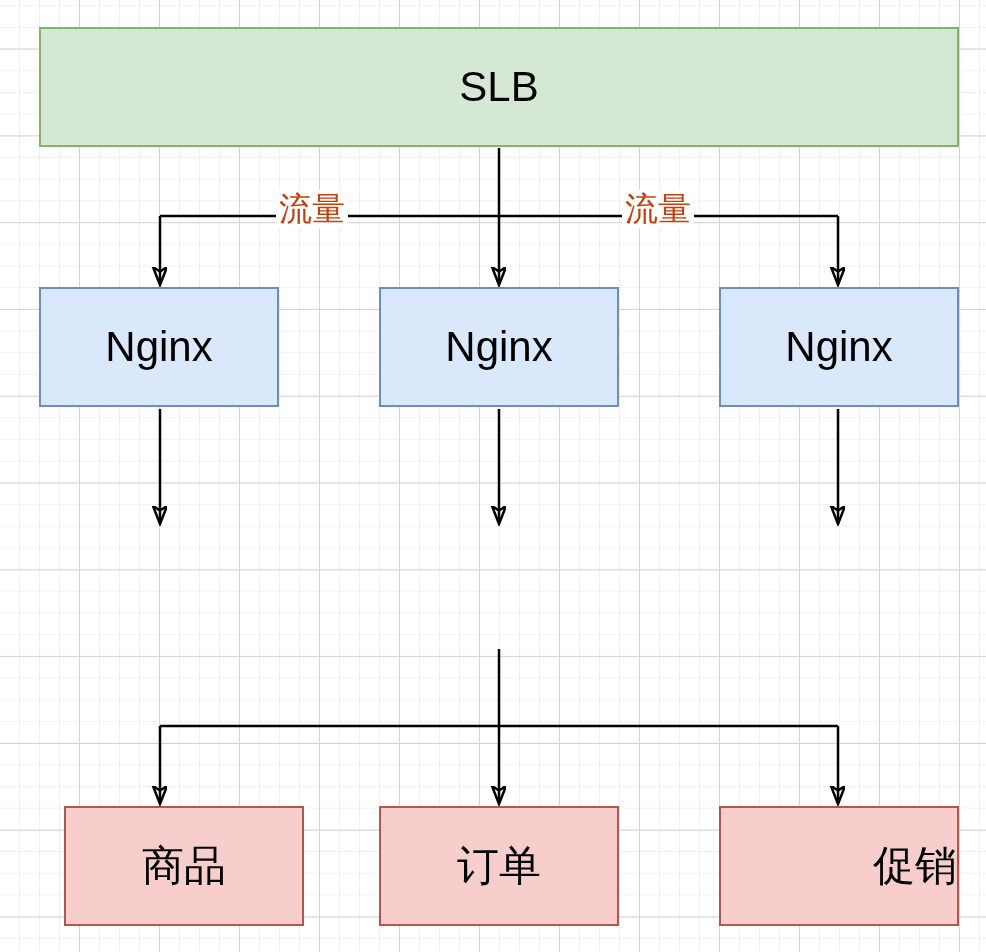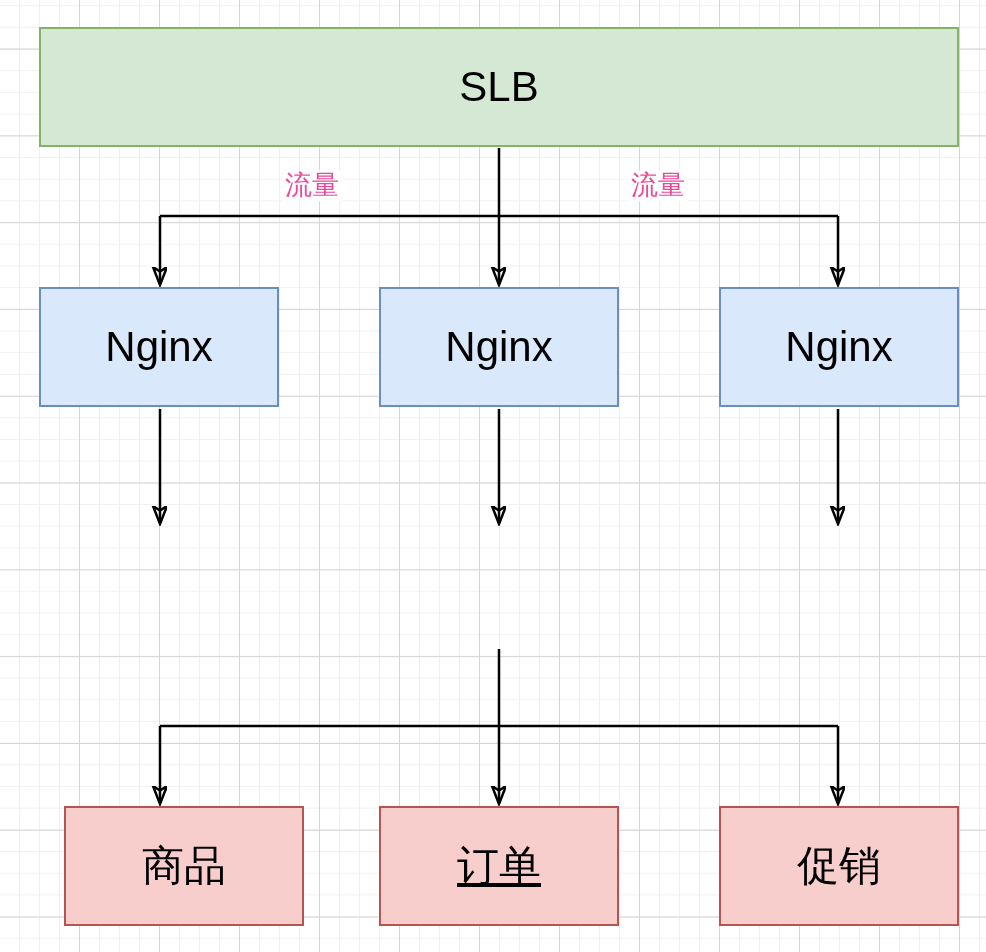--- a/index.html
+++ b/index.html
@@ -53,26 +53,27 @@
     justify-content: center;
     text-align: center;
     color: #000000;
     font-size: 42px;
     line-height: 1.2;
     white-space: nowrap;
   }
   .edge-label {
     position: absolute;
     transform: translate(-50%, -50%);
-    font-size: 27px;
-    color: #ec4899;
+    font-size: 33px;
+    color: #c2410c;
     background: #ffffff;
     padding: 0 3px;
     line-height: 1.15;
     white-space: nowrap;
+    margin-top: 23px;
   }
 </style>
 </head>
 <body>
 
 <div class="canvas">
 
   <svg class="edges" viewBox="0 0 986 952" xmlns="http://www.w3.org/2000/svg" style="color: rgb(0, 0, 0);">
     <defs>
       <marker id="arrow" markerUnits="userSpaceOnUse" markerWidth="20" markerHeight="16" refX="17" refY="7" orient="auto">
@@ -114,21 +115,21 @@
 
   <div class="node" style="left: 719px; top: 287px; width: 240px; height: 120px; background-color: rgb(218, 232, 252); border-color: rgb(108, 142, 191);">
     <span>Nginx</span>
   </div>
 
 
   <div class="node" style="left: 39px; top: 806px; width: 240px; height: 120px; background-color: rgb(248, 206, 204); border-color: rgb(184, 84, 80); margin-left: 25px;">
     <span>商品</span>
   </div>
 
-  <div class="node" style="left: 379px; top: 806px; width: 240px; height: 120px; background-color: rgb(248, 206, 204); border-color: rgb(184, 84, 80); text-decoration: underline;">
+  <div class="node" style="left: 379px; top: 806px; width: 240px; height: 120px; background-color: rgb(248, 206, 204); border-color: rgb(184, 84, 80);">
     <span>订单</span>
   </div>
 
-  <div class="node" style="left: 719px; top: 806px; width: 240px; height: 120px; background-color: rgb(248, 206, 204); border-color: rgb(184, 84, 80);">
+  <div class="node" style="left: 719px; top: 806px; width: 240px; height: 120px; background-color: rgb(248, 206, 204); border-color: rgb(184, 84, 80); justify-content: flex-end;">
     <span>促销</span>
   </div>
 
 </div>
 
 </body></html>

